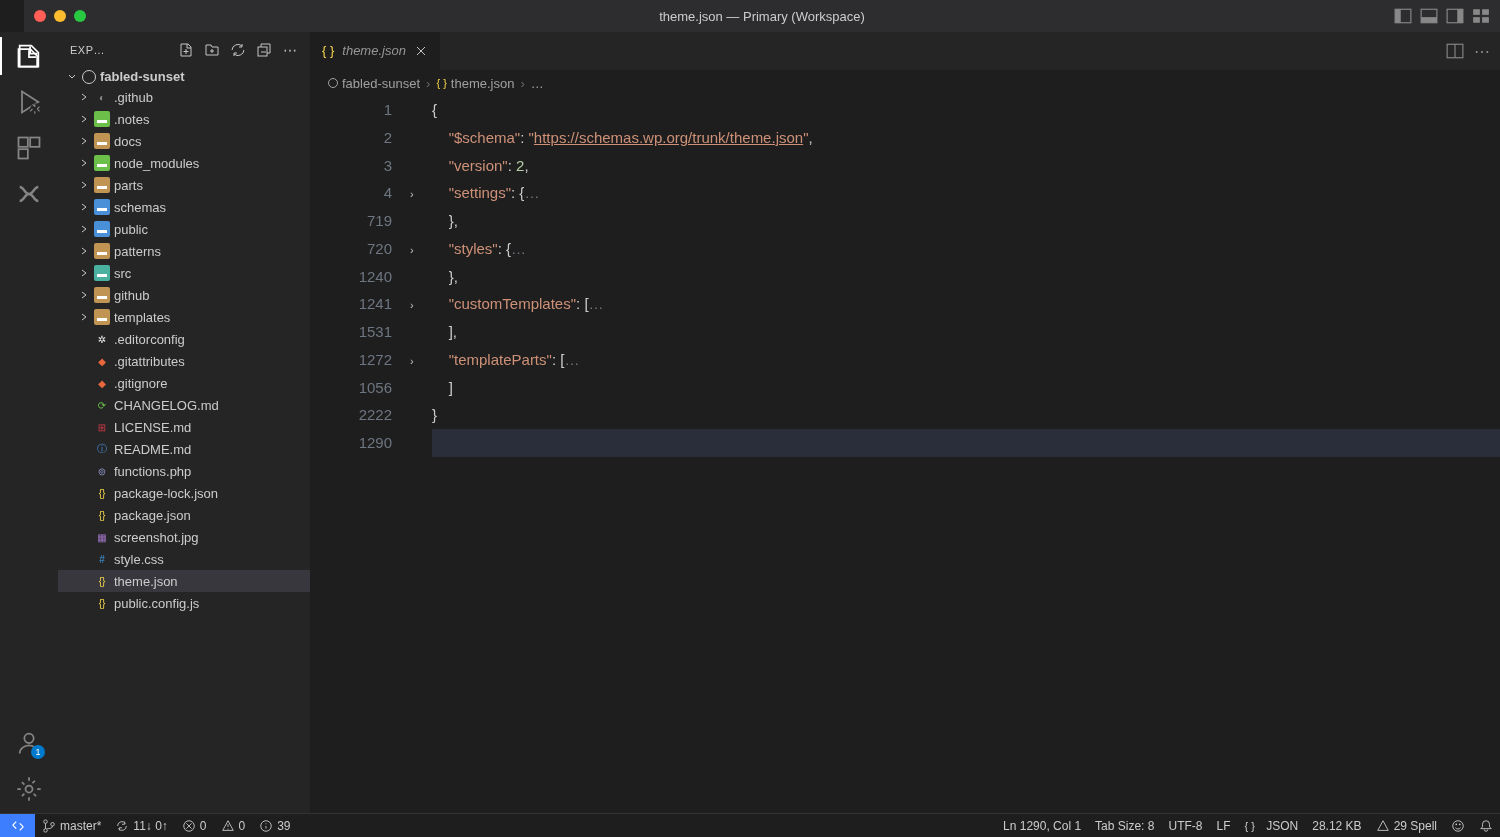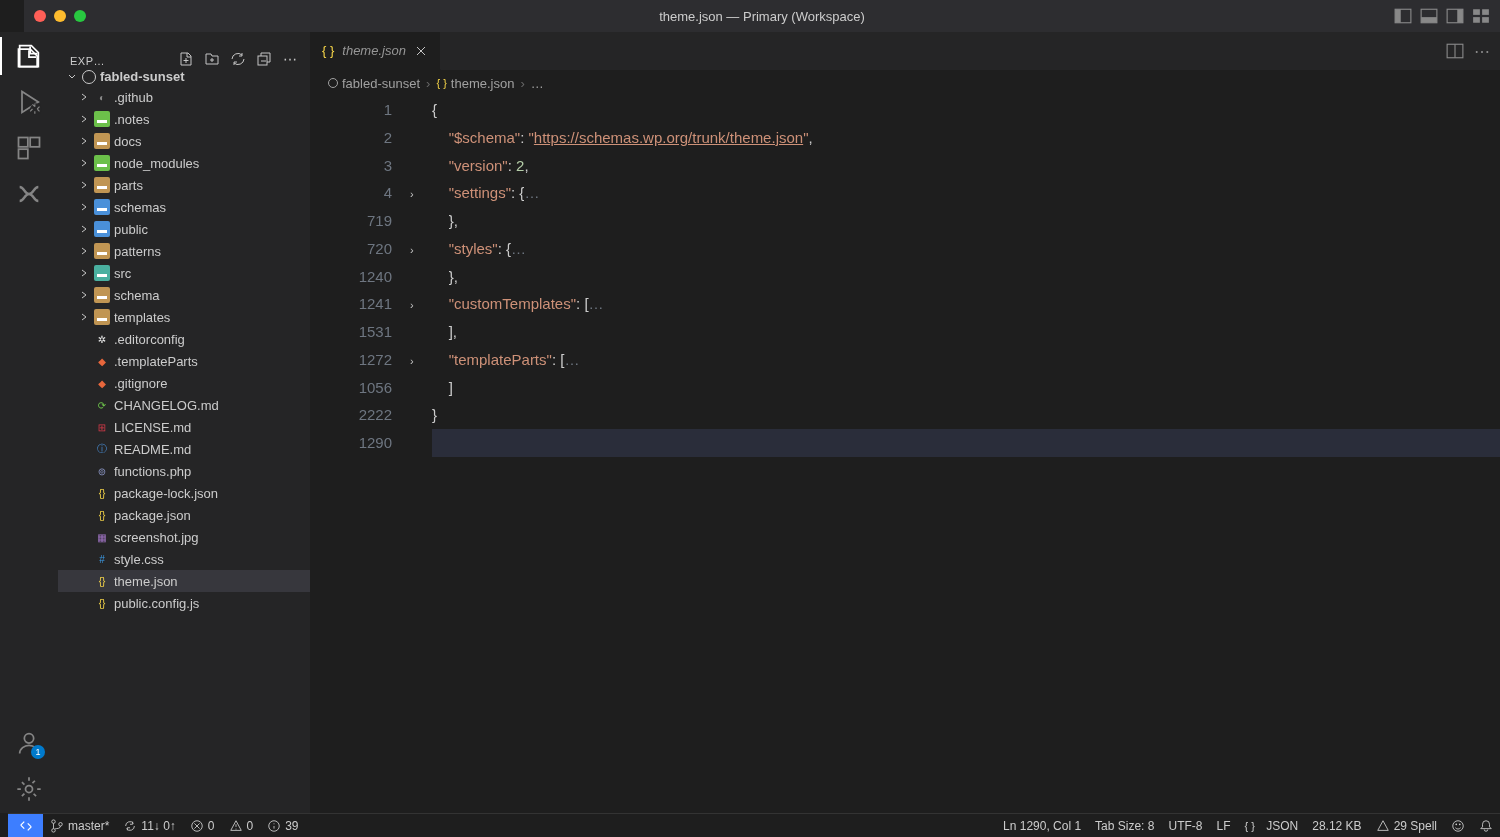--- a/index.html
+++ b/index.html
@@ -22,21 +22,21 @@
 
 .activity-bar { width: 58px; background: #252526; display: flex; flex-direction: column; align-items: center; padding-top: 10px; gap: 18px; flex-shrink: 0; }
 .activity-icon { width: 28px; height: 28px; color: #858585; cursor: pointer; position: relative; }
 .activity-icon.active { color: #ffffff; }
 .activity-icon.active::before { content: ''; position: absolute; left: -15px; top: -5px; bottom: -5px; width: 2px; background: #fff; }
 .activity-bottom { margin-top: auto; margin-bottom: 10px; display: flex; flex-direction: column; gap: 18px; align-items: center; }
 .badge { position: absolute; bottom: -2px; right: -2px; background: #007acc; color: #fff; font-size: 9px; width: 14px; height: 14px; border-radius: 50%; display: flex; align-items: center; justify-content: center; }
 
 
 .sidebar { width: 252px; background: #252526; display: flex; flex-direction: column; flex-shrink: 0; overflow: hidden; }
-.sidebar-header { height: 35px; display: flex; align-items: flex-end; padding: 0 12px; font-size: 11px; color: #cccccc; gap: 8px; }
+.sidebar-header { height: 35px; display: flex; align-items: center; padding: 0 12px; font-size: 11px; color: #cccccc; gap: 8px; }
 .sidebar-title { flex: 1; letter-spacing: 0.5px; }
 .sidebar-actions { display: flex; gap: 10px; }
 .sidebar-action { width: 16px; height: 16px; color: #c5c5c5; cursor: pointer; }
 
 .tree { flex: 1; overflow-y: auto; font-size: 13px; }
 .tree-folder-root { display: flex; align-items: center; padding: 2px 8px; gap: 4px; cursor: pointer; }
 .tree-folder-root .folder-name { font-weight: 600; color: #cccccc; }
 .tree-item { display: flex; align-items: center; padding: 3px 0 3px 8px; gap: 4px; cursor: pointer; }
 .tree-item.selected { background: #37373d; }
 .chevron { width: 12px; height: 12px; color: #c5c5c5; flex-shrink: 0; }
@@ -80,21 +80,21 @@
 .current-line { background: #2a2d3a; }
 
 .tok-punct { color: #cccccc; }
 .tok-key { color: #ce9178; }
 .tok-str { color: #ce9178; }
 .tok-url { color: #ce9178; text-decoration: underline; }
 .tok-num { color: #b5cea8; }
 .tok-fold { color: #6e7681; }
 
 
-.statusbar { height: 24px; background: #1e1e1e; display: flex; align-items: center; font-size: 12px; color: #cccccc; border-top: 1px solid #333; flex-shrink: 0; margin-left: 8px; }
+.statusbar { height: 24px; background: #1e1e1e; display: flex; align-items: center; font-size: 12px; color: #cccccc; border-top: 1px solid #333; flex-shrink: 0; }
 .status-remote { background: #3d7eff; width: 35px; height: 100%; display: flex; align-items: center; justify-content: center; color: #fff; }
 .status-item { padding: 0 7px; display: flex; align-items: center; gap: 4px; cursor: pointer; height: 100%; }
 .status-right { margin-left: auto; display: flex; height: 100%; }
 .status-icon { width: 14px; height: 14px; }
 
 svg { fill: currentColor; }
 .circle-icon { width: 14px; height: 14px; border: 1.5px solid currentColor; border-radius: 50%; }
 </style>
 </head>
 <body>
@@ -263,38 +263,38 @@
               <path d="M4 3l4 3-4 3" stroke="currentColor" fill="none"></path>
             </svg>
             <span class="file-icon ico-folder-teal">▬</span>
             <span class="file-name">src</span>
           </div>
           <div class="tree-item" style="padding-left: 20px;">
             <svg class="chevron" viewBox="0 0 12 12">
               <path d="M4 3l4 3-4 3" stroke="currentColor" fill="none"></path>
             </svg>
             <span class="file-icon ico-folder">▬</span>
-            <span class="file-name">schema</span>
+            <span class="file-name">github</span>
           </div>
           <div class="tree-item" style="padding-left: 20px;">
             <svg class="chevron" viewBox="0 0 12 12">
               <path d="M4 3l4 3-4 3" stroke="currentColor" fill="none"></path>
             </svg>
             <span class="file-icon ico-folder">▬</span>
             <span class="file-name">templates</span>
           </div>
         </div>
       <div id="tree-files">
           <div class="tree-item" style="padding-left: 36px;">
             <span class="file-icon ico-editorconfig">✲</span>
             <span class="file-name">.editorconfig</span>
           </div>
           <div class="tree-item" style="padding-left: 36px;">
             <span class="file-icon ico-git">◆</span>
-            <span class="file-name">.templateParts</span>
+            <span class="file-name">.gitattributes</span>
           </div>
           <div class="tree-item" style="padding-left: 36px;">
             <span class="file-icon ico-git">◆</span>
             <span class="file-name">.gitignore</span>
           </div>
           <div class="tree-item" style="padding-left: 36px;">
             <span class="file-icon ico-changelog">⟳</span>
             <span class="file-name">CHANGELOG.md</span>
           </div>
           <div class="tree-item" style="padding-left: 36px;">

